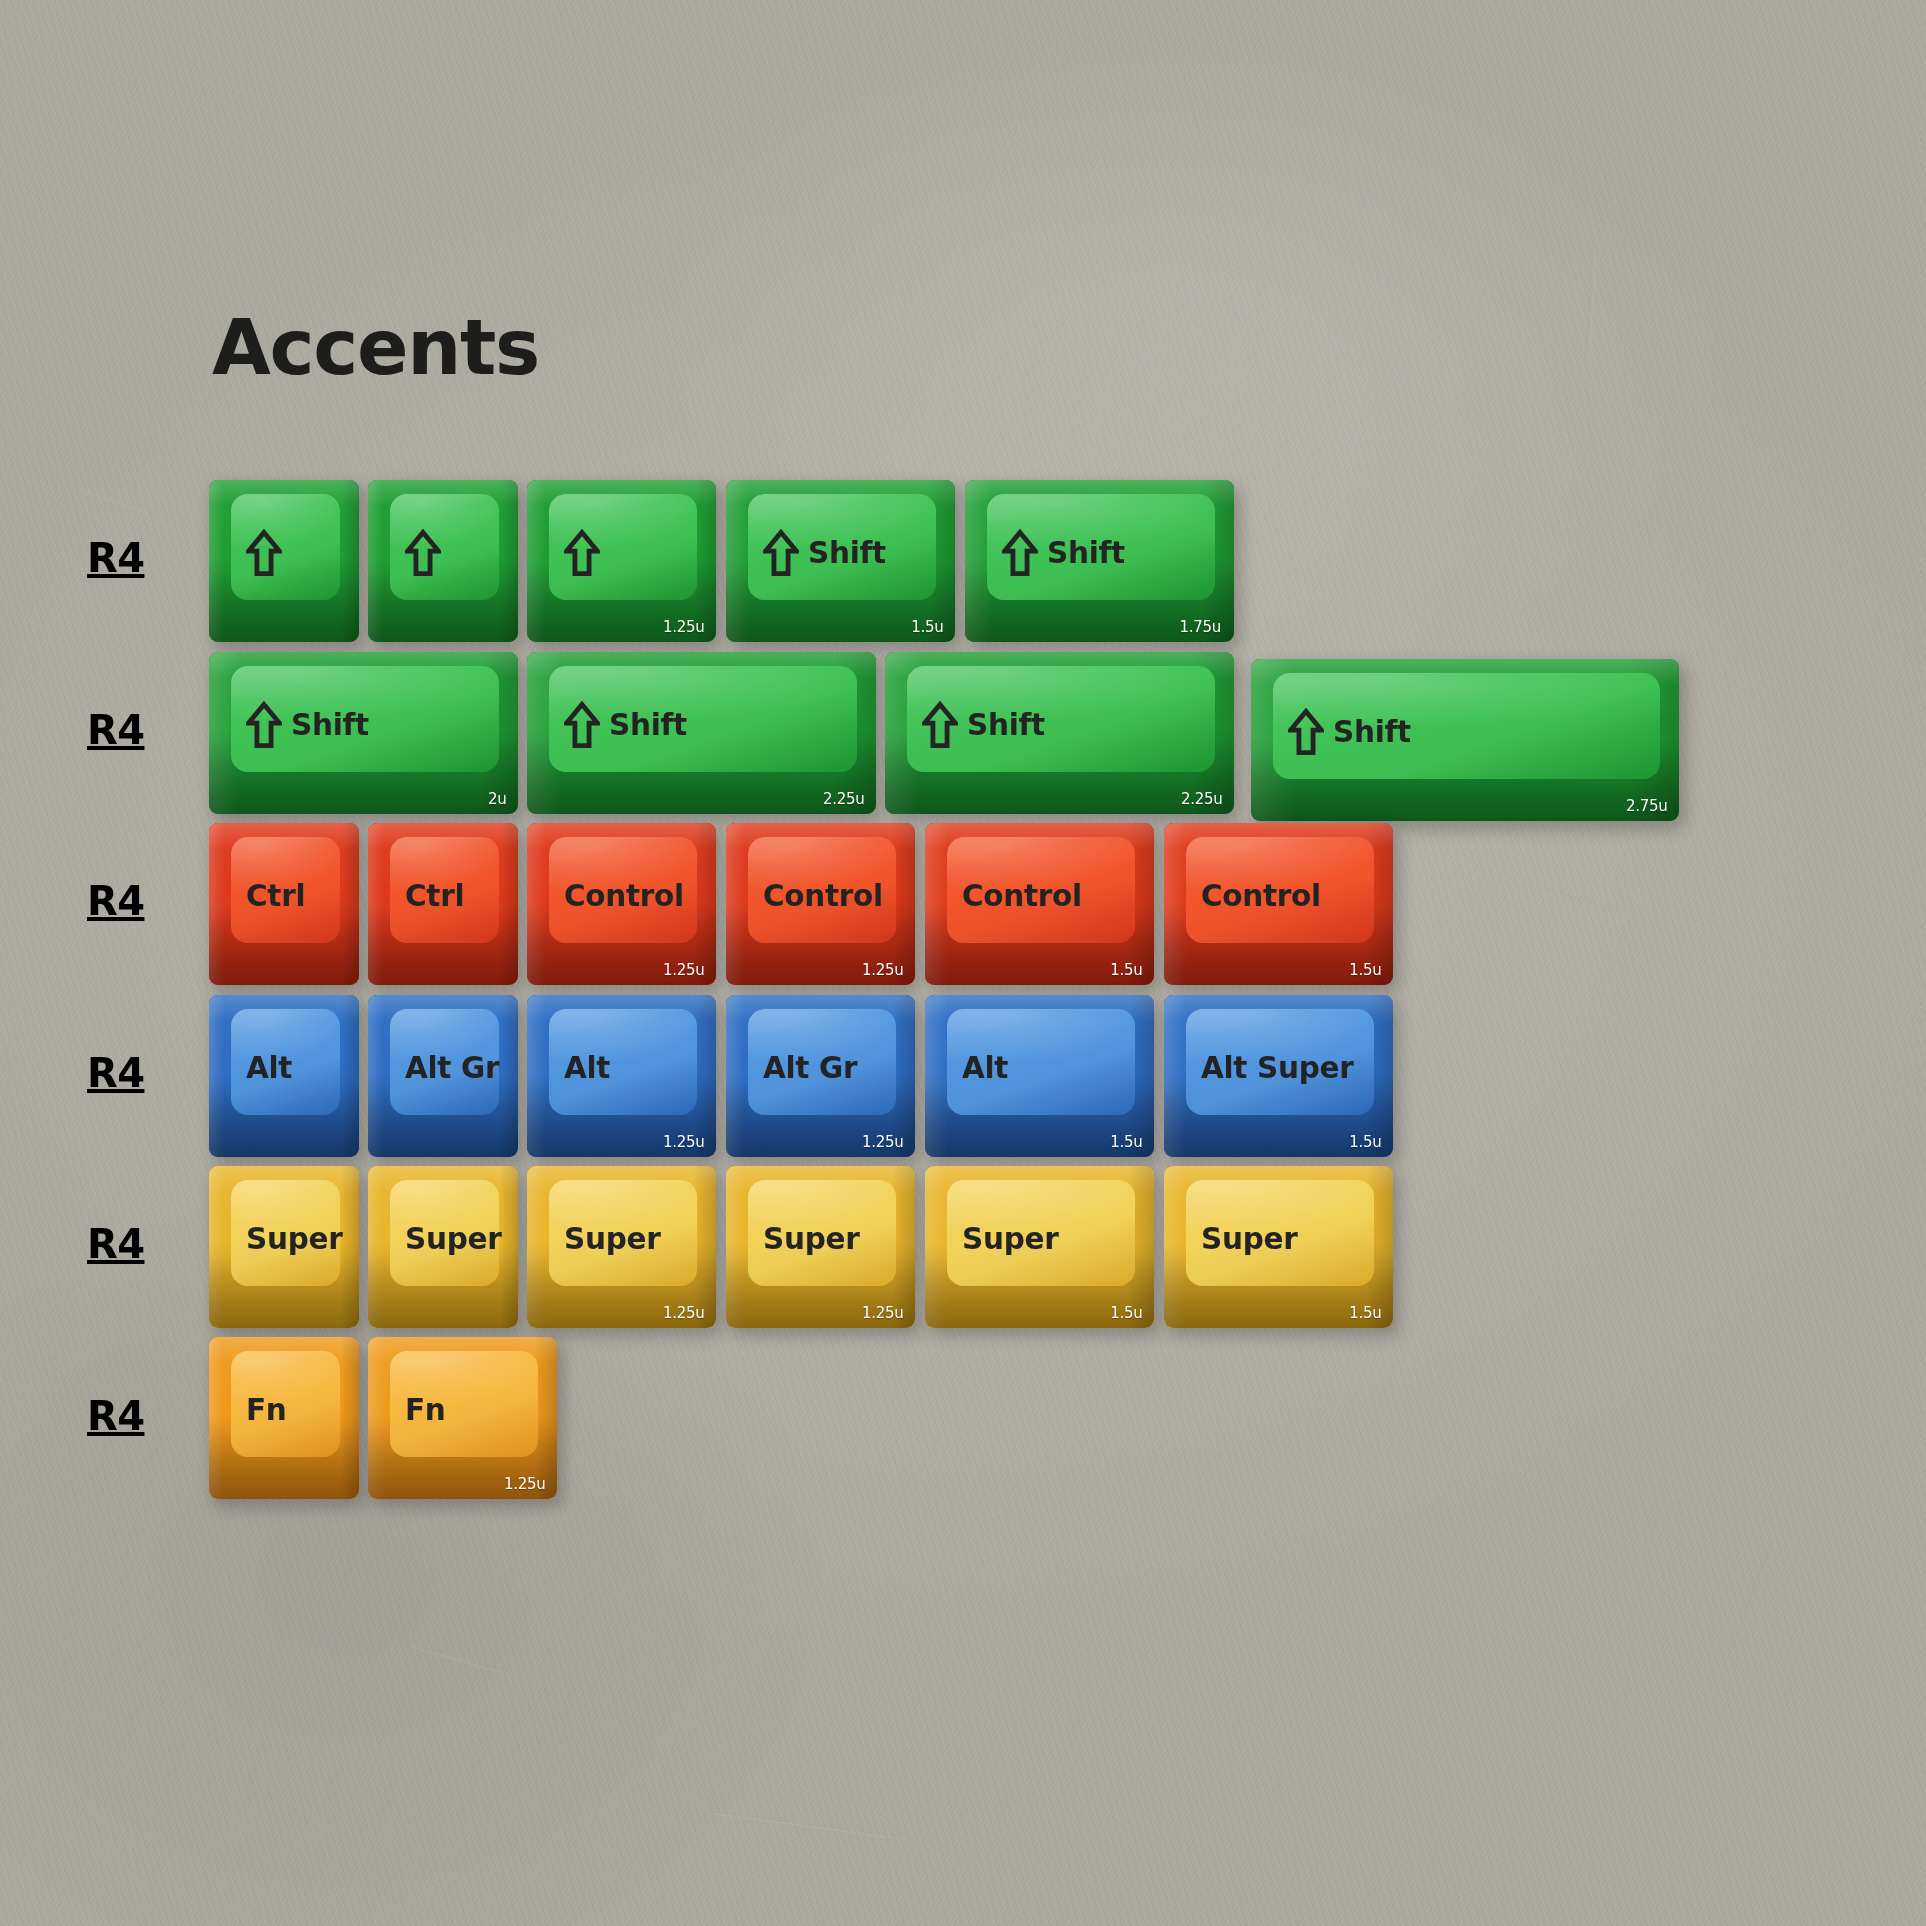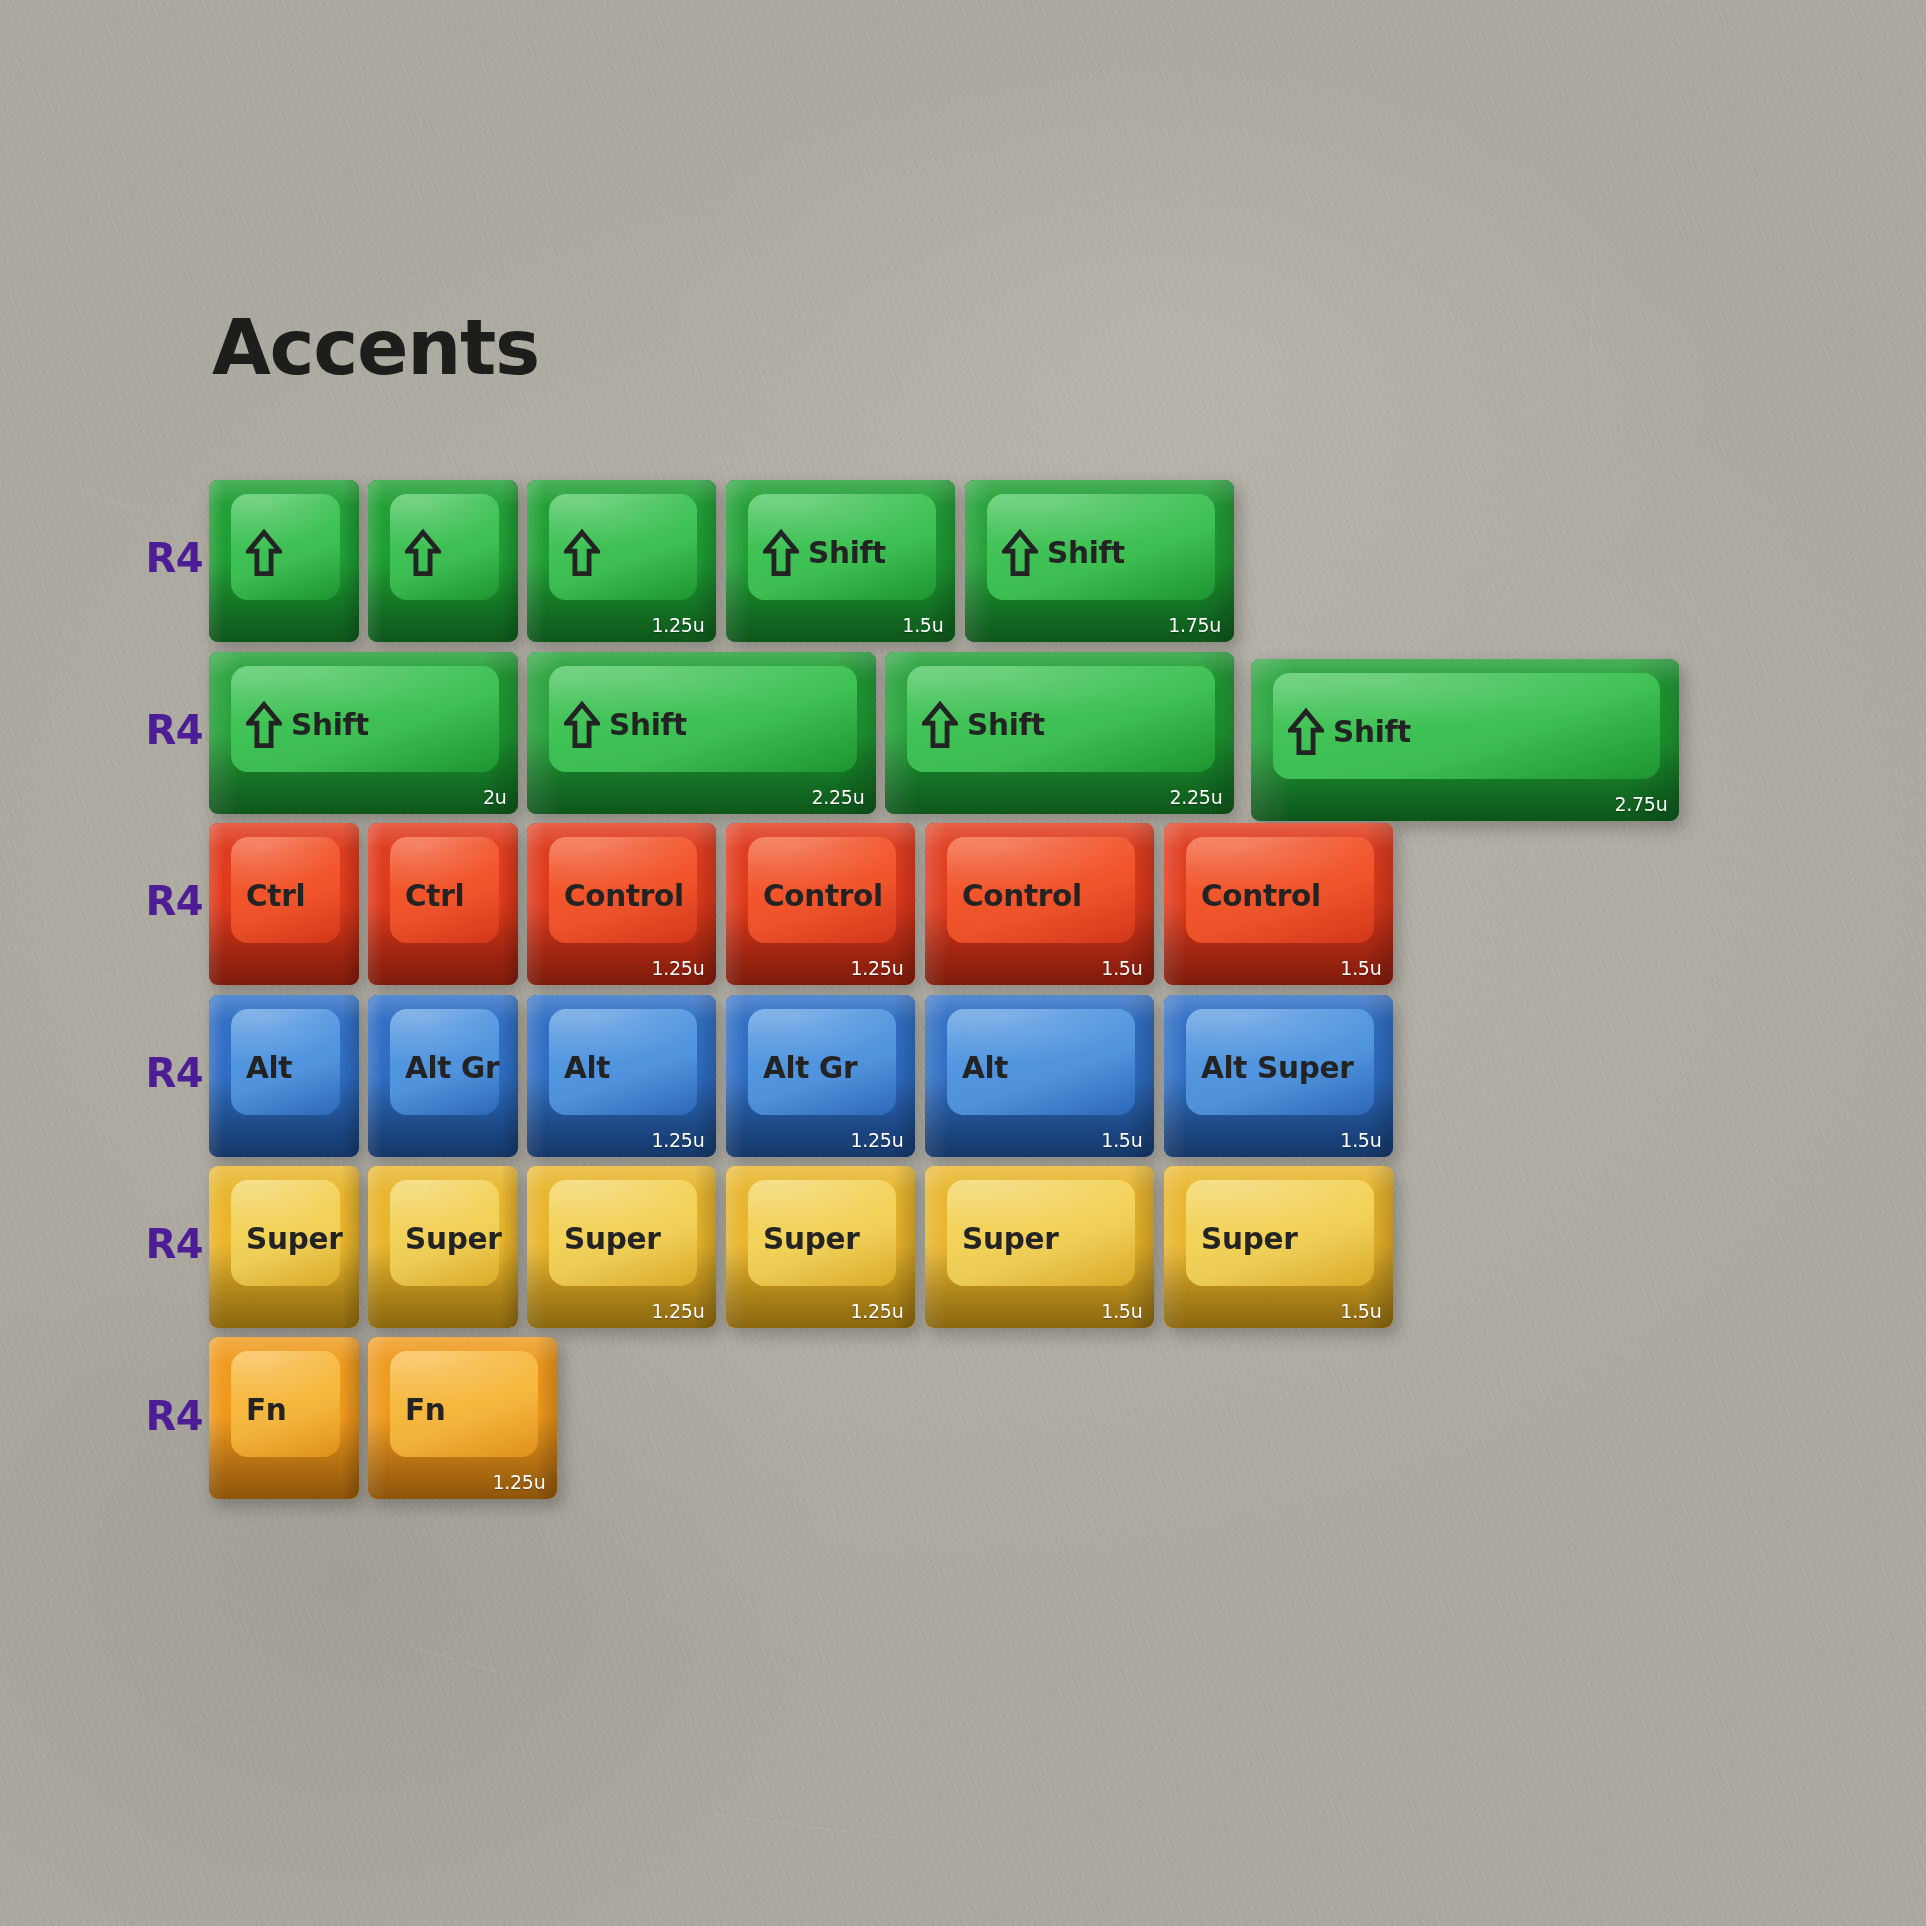--- a/index.html
+++ b/index.html
@@ -28,25 +28,25 @@
 
   #title{
     position:absolute;left:212px;top:303px;
     font-size:76px;font-weight:900;color:#1d1d1b;
     letter-spacing:-1.3px;
     font-family:"DejaVu Sans","Liberation Sans",sans-serif;
   }
 
   .row-label{
     position:absolute;
-    font-size:40px;font-weight:800;color:#4c1d95;
+    font-size:40px;font-weight:800;color:#000000;
     font-family:"DejaVu Sans","Liberation Sans",sans-serif;
     letter-spacing:-0.6px;
     left:87px;
-    width:116px;text-align:right;
+    width:116px;text-align:left;text-decoration:underline;
   }
 
   
   .keycap{
     position:absolute;
     border-radius:9px;
     box-sizing:border-box;
   }
   .keycap .base{
     position:absolute;inset:0;
@@ -84,21 +84,21 @@
     color:#232323;
     font-weight:800;
     font-family:"DejaVu Sans","Liberation Sans",sans-serif;
     white-space:nowrap;
     z-index:3;
     letter-spacing:-0.3px;
   }
   .legend .arrow-ico{display:inline-block;margin-right:9px;line-height:0;}
   .size-tag{
     position:absolute;
-    color:#ffffff;font-size:19px;font-weight:500;
+    color:#ffffff;font-size:15px;font-weight:500;
     font-family:"DejaVu Sans","Liberation Sans",sans-serif;
     letter-spacing:-0.3px;
     z-index:4;
     text-shadow:0 0.6px 1.3px rgba(0,0,0,.35);
   }
 </style>
 </head>
 <body>
 
 <div id="wall-texture"></div>

